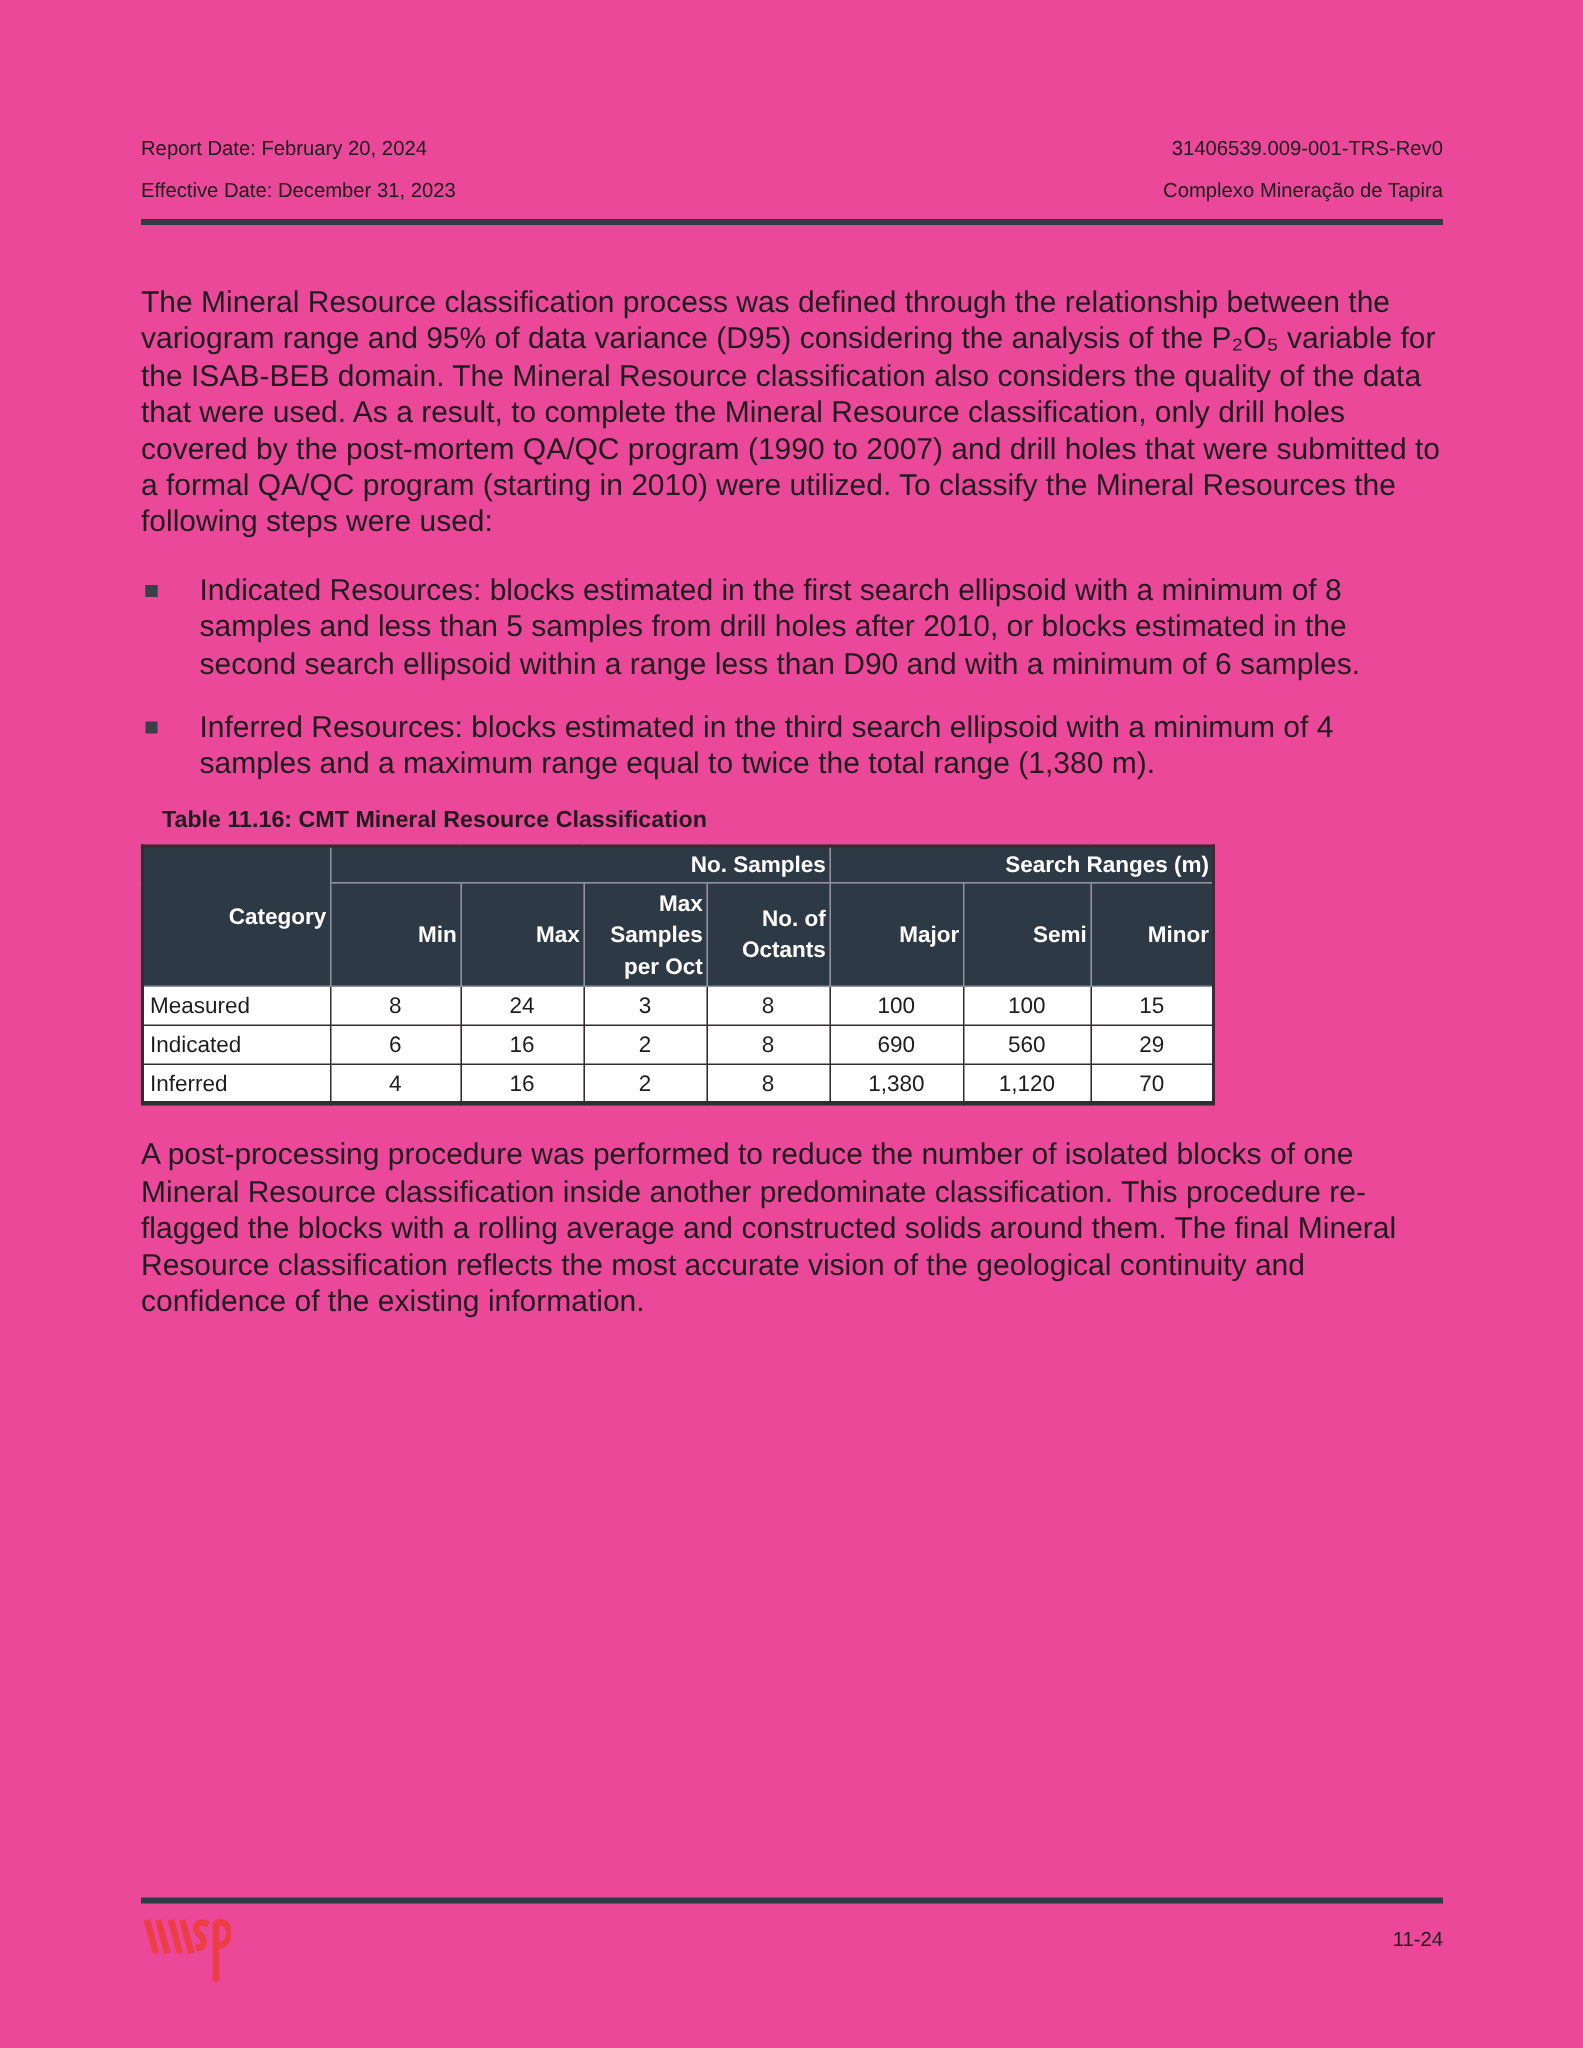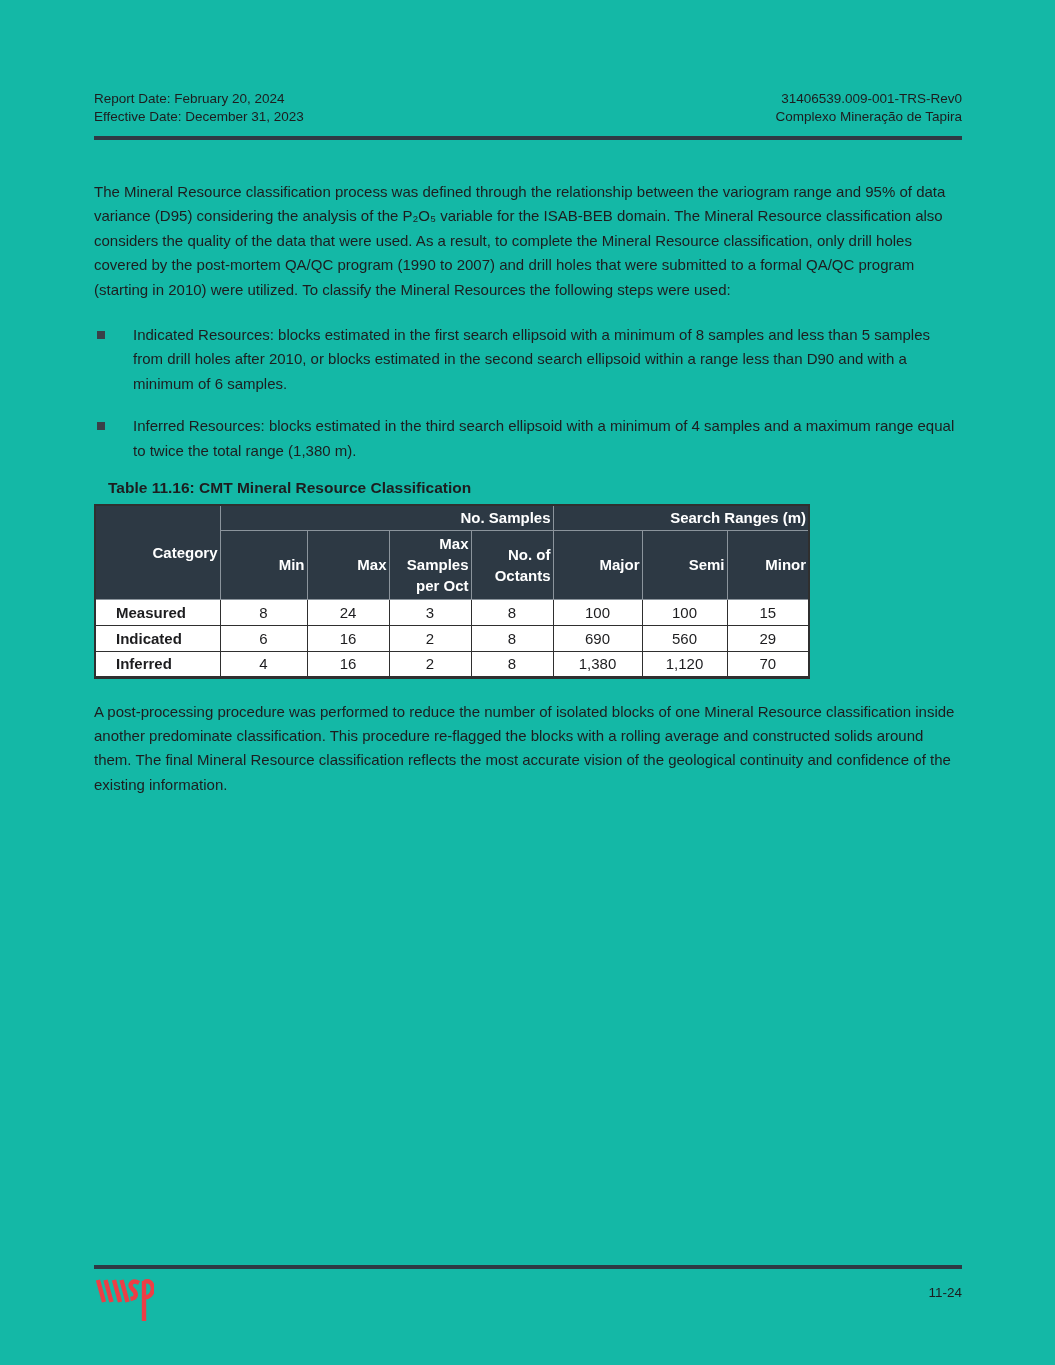--- a/index.html
+++ b/index.html
@@ -6,42 +6,42 @@
   html, body { background: #ffffff; }
   body {
     font-family: "Liberation Sans", sans-serif;
     color: #1d1d1f;
     width: 1055px;
   }
   .page {
     position: relative;
     width: 1055px;
     height: 1365px;
-    background: #14b8a6;
+    background: #ec4899;
     overflow: hidden;
   }
   .content {
     padding: 90px 93px 0 94px;
   }
   
   .doc-header-row {
     display: flex;
     justify-content: space-between;
     font-size: 13.5px;
     line-height: 17px;
   }
-  .doc-header-row + .doc-header-row { margin-top: 1px; }
+  .doc-header-row + .doc-header-row { margin-top: 11px; }
   .header-rule {
     margin-top: 11px;
     height: 4px;
     background: #2e3a44;
   }
   
   .body-text {
-    font-size: 15px;
+    font-size: 20px;
     line-height: 24.4px;
     text-align: left;
   }
   .para { margin-top: 40px; }
   .para2 { margin-top: 18px; }
   .bullet-list { margin-top: 21px; list-style: none; }
   .bullet-item {
     position: relative;
     padding-left: 39px;
     margin-top: 18px;
@@ -84,23 +84,23 @@
   table.class-table tbody td {
     border: 1px solid #2f2f2f;
     height: 26px;
     text-align: center;
     vertical-align: middle;
     background: #ffffff;
   }
   table.class-table tbody td.cat-cell,
   table.class-table thead th.cat-head { }
   table.class-table tbody td.cat-cell {
-    font-weight: bold;
+    font-weight: normal;
     text-align: left;
-    padding-left: 20px;
+    padding-left: 4px;
   }
   
   .footer {
     position: absolute;
     left: 94px;
     right: 93px;
     top: 1265px;
   }
   .footer-rule { height: 4px; background: #2e3a44; }
   .footer-row {

